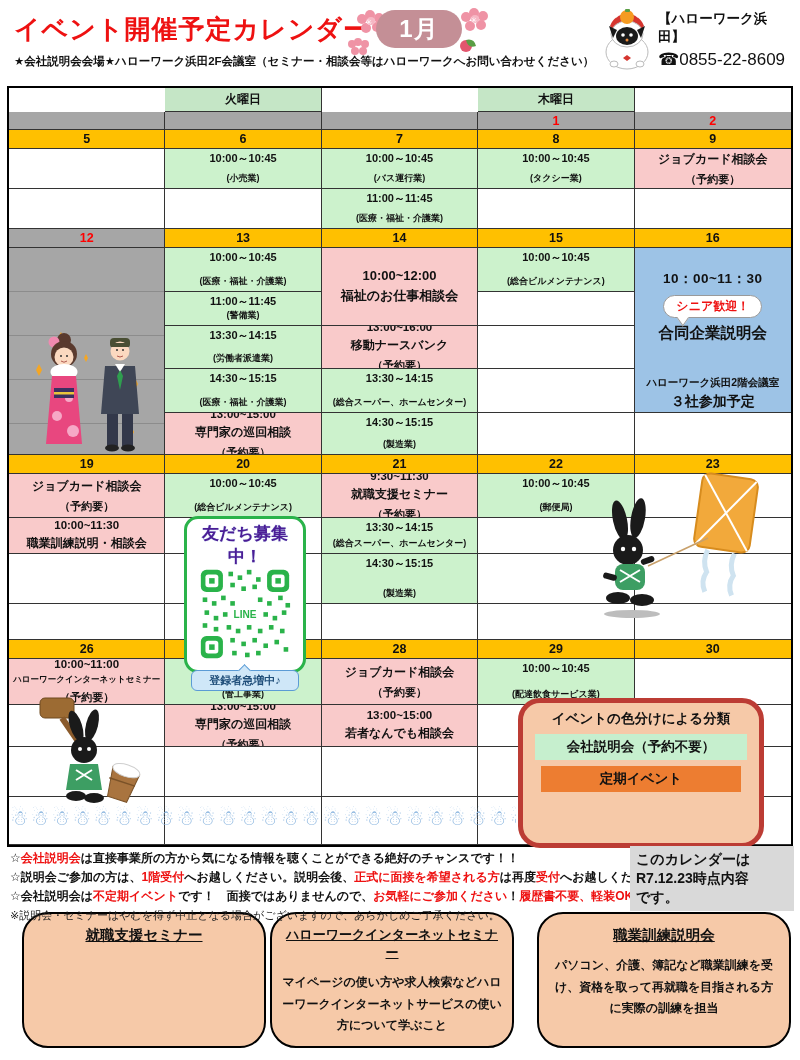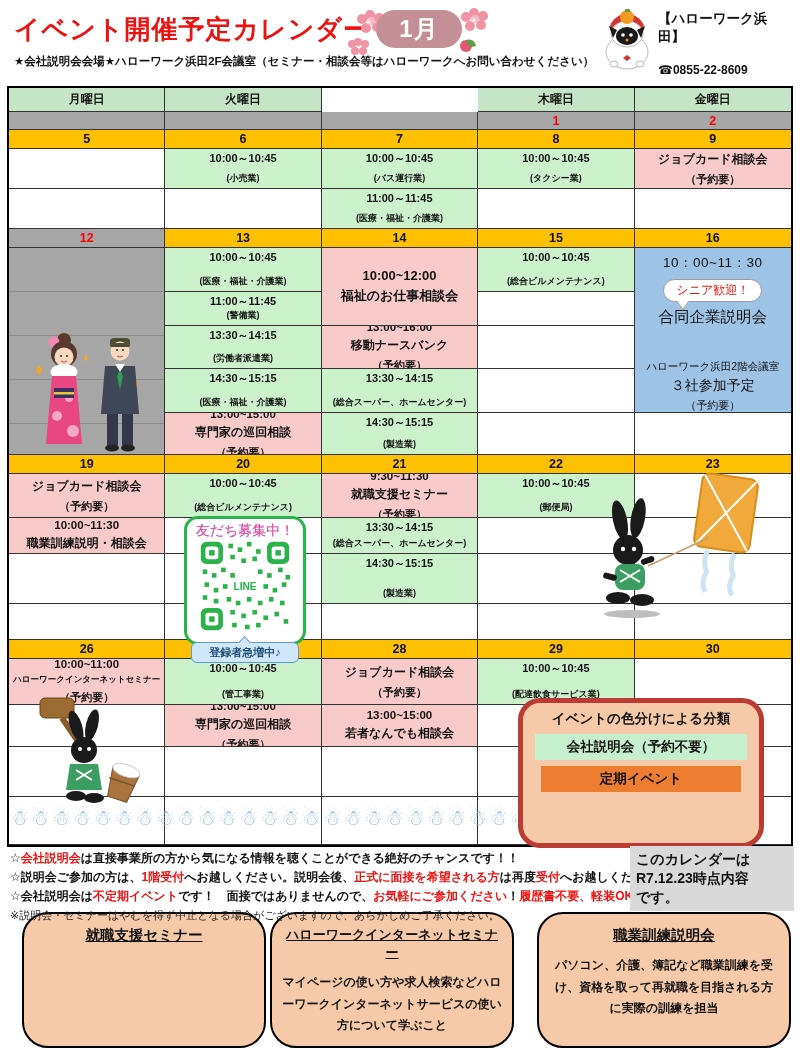--- a/index.html
+++ b/index.html
@@ -9,21 +9,21 @@
 
   
   .title { position:absolute; left:14px; top:12px; font-size:26px; font-weight:bold; color:#ee1111; letter-spacing:1px; }
   .subtitle { position:absolute; left:14px; top:54px; font-size:11.5px; font-weight:bold; }
   .badge-wrap { position:absolute; left:348px; top:4px; width:150px; height:52px; }
   .badge { position:absolute; left:28px; top:6px; width:86px; height:38px; background:#c48f96;
            border-radius:20px; color:#fff; font-size:24px; font-weight:bold;
            display:flex; align-items:center; justify-content:center; letter-spacing:1px; }
   .contact { position:absolute; left:658px; top:10px; width:136px; text-align:left; }
   .contact .office { font-size:13.5px; font-weight:bold; }
-  .contact .phone { font-size:12px; font-weight:bold; margin-top:17px; }
+  .contact .phone { font-size:17px; font-weight:normal; margin-top:3px; }
   .mascot { position:absolute; left:596px; top:2px; }
 
   
   .calendar { position:absolute; left:7px; top:86px; width:786px; border:2px solid #000;
               display:grid; grid-template-columns:repeat(5,1fr);
               grid-template-rows:24px 18px 19px 40px 40px 19px 44px 34px 43px 44px 42px 19px 44px 36px 50px 36px 19px 46px 42px 50px 48px;
               background:#fff; z-index:1; }
   .cell { border-right:1px solid #333; border-bottom:1px solid #333; position:relative; overflow:hidden; }
   .c5 { border-right:none; }
   .dow { background:#c5e6c6; display:flex; align-items:center; justify-content:center;
@@ -43,37 +43,37 @@
         gap:4px; font-weight:bold; text-align:center; padding:2px; }
   .pk .t { font-size:11.5px; }
   .pk .n { font-size:12px; }
   .pk .n.small { font-size:8.5px; white-space:nowrap; }
   .pk .note { font-size:11px; }
   .bigpk .t, .bigpk .n { font-size:13px; }
   .grayillo { background:#a6a6a6;
      background-image:repeating-linear-gradient(to bottom,transparent 0 43px,#8c8c8c 43px 44px);
      display:flex; align-items:flex-end; justify-content:center; }
   
-  .blue-ev { display:flex; flex-direction:column; align-items:center; padding-top:6px; gap:3px;
-             font-weight:normal; text-align:center; }
+  .blue-ev { display:flex; flex-direction:column; align-items:center; padding-top:22px; gap:3px;
+             font-weight:bold; text-align:center; }
   .blue-ev .t { font-size:13.5px; letter-spacing:0.5px; margin-bottom:4px; }
   .bubble { background:#fff; border:1.5px solid #9a9a9a; border-radius:14px; padding:2px 12px;
             color:#ee1111; font-size:12px; position:relative; }
   .bubble:after { content:""; position:absolute; left:14px; bottom:-6px; width:9px; height:9px;
             background:#fff; border-right:1.5px solid #9a9a9a; border-bottom:1.5px solid #9a9a9a;
             transform:rotate(55deg) skewX(20deg); }
   .blue-ev .nm { font-size:15.5px; margin-top:2px; }
   .blue-ev .ad { font-size:10.5px;margin-top:29px; }
   .blue-ev .c3 { font-size:14px; }
   .blue-ev .nt { font-size:11px; }
 
   
   .qr-wrap { position:absolute; left:184px; top:516px; width:122px; z-index:4; }
   .qr-box { background:#fff; border:3px solid #2ab34a; border-radius:14px; padding:3px 4px 6px; text-align:center; }
-  .qr-title { color:#ec4899; font-weight:normal; font-size:14px; text-shadow:0 0 1px #9bb8e8; }
+  .qr-title { color:#4c1d95; font-weight:bold; font-size:17px; text-shadow:0 0 1px #9bb8e8; }
   .qr-caption { margin:-3px auto 0; width:108px; background:#cfe7f8; border:1.5px solid #5b9bd5;
             border-radius:6px; color:#1f4e79; font-weight:bold; font-size:11px; text-align:center;
             padding:2px 0; position:relative; }
   .qr-caption:before { content:""; position:absolute; top:-5px; left:48px; width:8px; height:8px;
             background:#cfe7f8; border-left:1.5px solid #5b9bd5; border-top:1.5px solid #5b9bd5;
             transform:rotate(45deg); }
   .snowmen { position:absolute; left:10px; top:806px; width:506px; height:36px; z-index:2;
             font-size:21px; letter-spacing:2px; color:#8fb8e0; overflow:hidden; white-space:nowrap; }
   .illo { position:absolute; z-index:3; }
 
@@ -160,24 +160,22 @@
   </svg>
 </div>
 <div class="contact">
   <div class="office">【ハローワーク浜田】</div>
   <div class="phone">☎0855-22-8609</div>
 </div>
 <div class="subtitle">★会社説明会会場★ハローワーク浜田2F会議室（セミナー・相談会等はハローワークへお問い合わせください）</div>
 
 <div class="calendar">
 
-  <div class="cell dow" style="grid-area:1/1">月曜日</div>
   <div class="cell dow" style="grid-area:1/2">火曜日</div>
   <div class="cell dow" style="grid-area:1/4">木曜日</div>
-  <div class="cell dow c5" style="grid-area:1/5">金曜日</div>
 
   <div class="cell date gray" style="grid-area:2/1"></div>
   <div class="cell date gray" style="grid-area:2/2"></div>
   <div class="cell date gray" style="grid-area:2/3"></div>
   <div class="cell date gray rednum" style="grid-area:2/4">1</div>
   <div class="cell date gray rednum c5" style="grid-area:2/5">2</div>
 
   <div class="cell date orange" style="grid-area:3/1">5</div>
   <div class="cell date orange" style="grid-area:3/2">6</div>
   <div class="cell date orange" style="grid-area:3/3">7</div>

